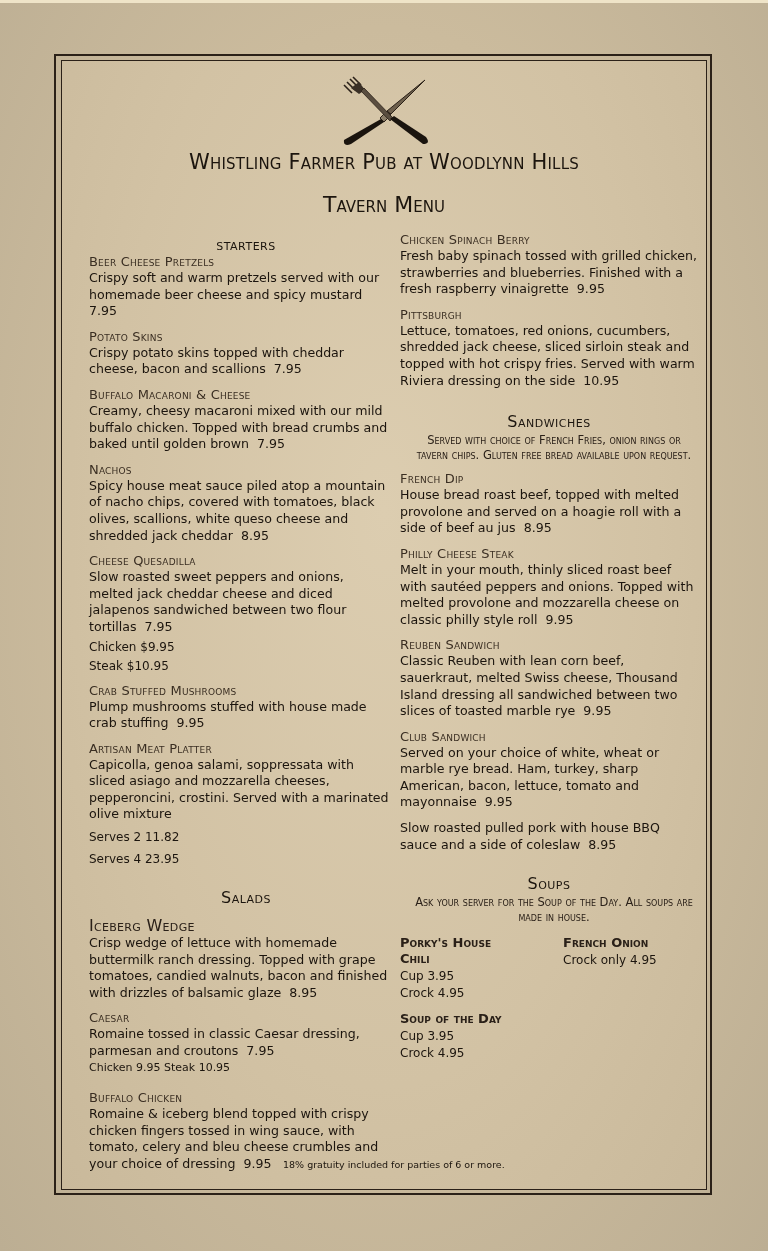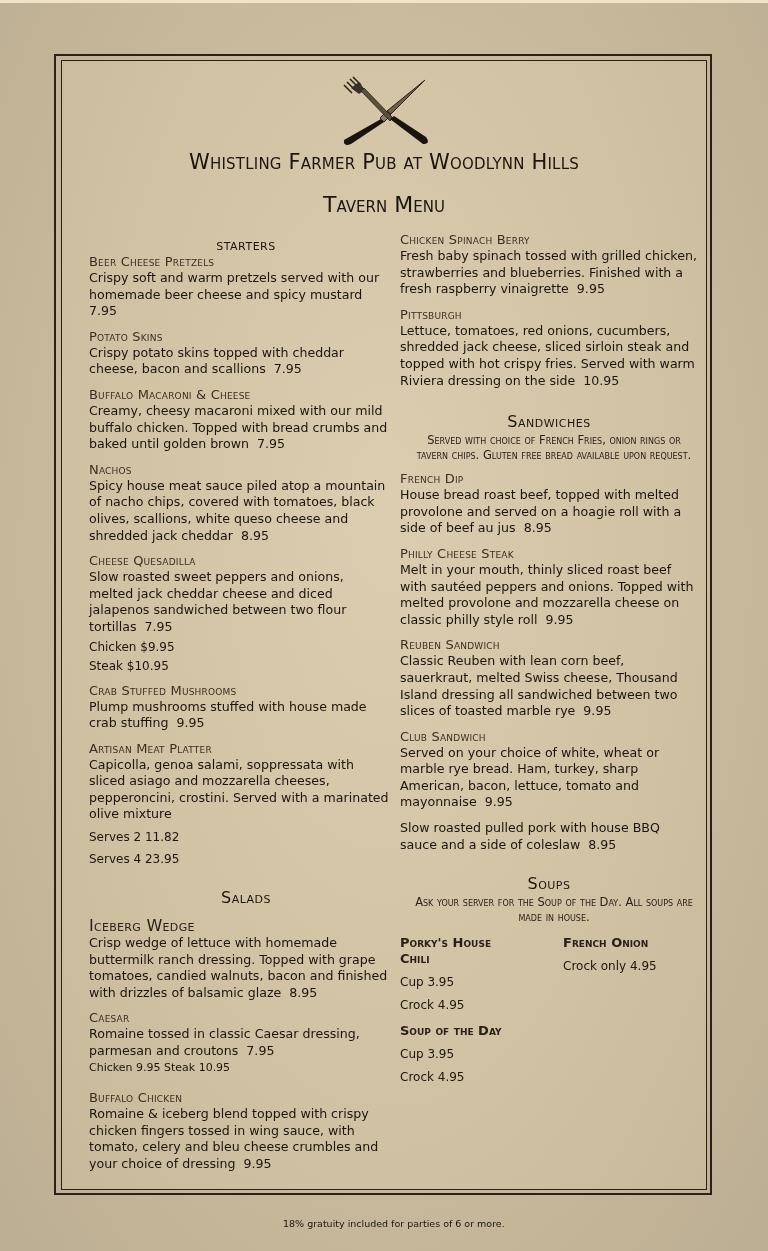--- a/index.html
+++ b/index.html
@@ -25,22 +25,22 @@
   .item { margin-bottom:9px; }
   .item-name { font-variant:small-caps; font-size:13px; line-height:16px; color:#3a2e22; letter-spacing:0.2px; }
   .item-desc { font-size:12.6px; line-height:16.6px; }
   .item-price { font-size:12.6px; }
   .sub-price { font-size:12px; line-height:16px; margin-top:3px; }
   .big-name { font-variant:small-caps; font-size:16px; line-height:18px; color:#2a2018; letter-spacing:0.3px; }
   .soup-grid { display:flex; }
   .soup-col1 { width:163px; }
   .soup-col2 { width:135px; }
   .soup-name { font-variant:small-caps; font-size:13px; line-height:16px; font-weight:bold; color:#2a2018; }
-  .soup-price { font-size:12px; line-height:16px; margin-top:7px; }
-  .footer { position:absolute; left:283px; top:1218px; font-size:9.5px; }
+  .soup-price { font-size:12px; line-height:16px; margin-top:1px; }
+  .footer { position:absolute; left:283px; top:1159px; font-size:9.5px; }
 </style>
 </head>
 <body>
 
 <div class="page-top-strip"></div>
 <div class="frame-outer"></div>
 <div class="frame-inner"></div>
 
 <svg class="logo" viewBox="0 0 100 74">
 

